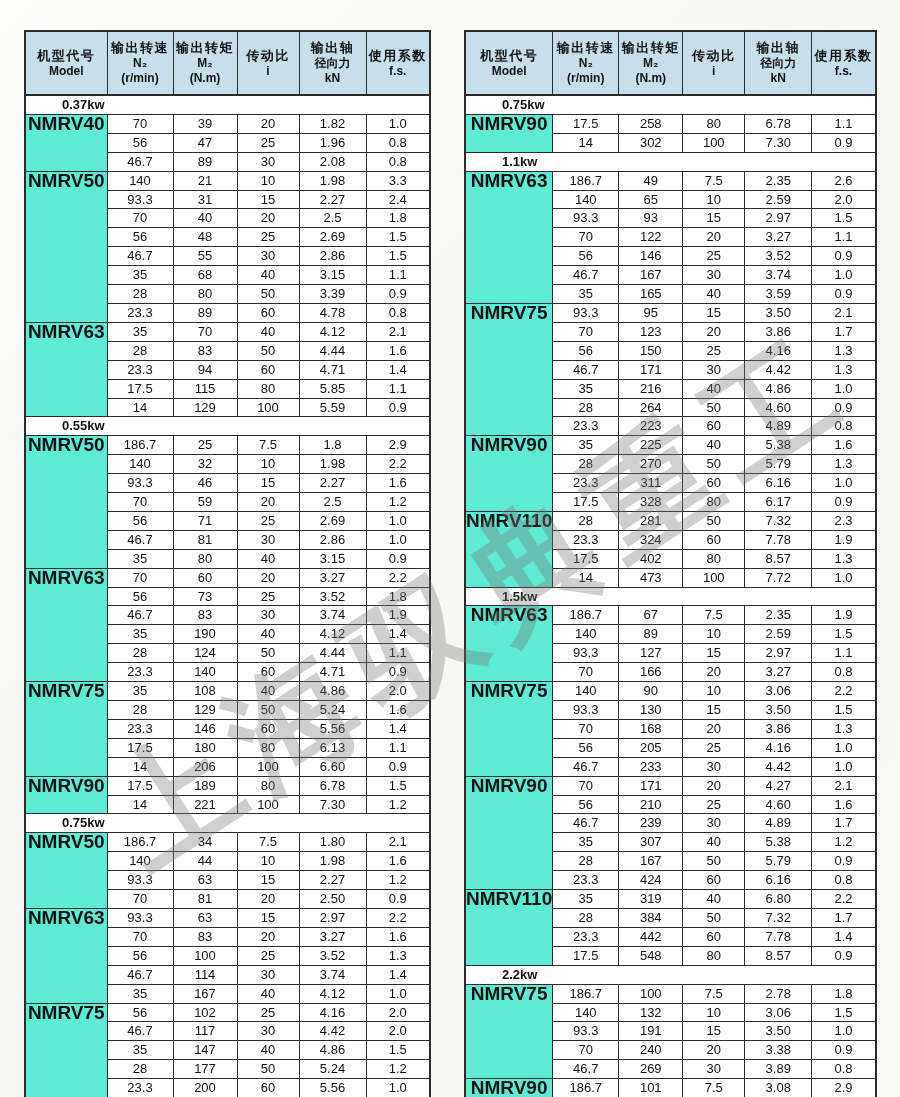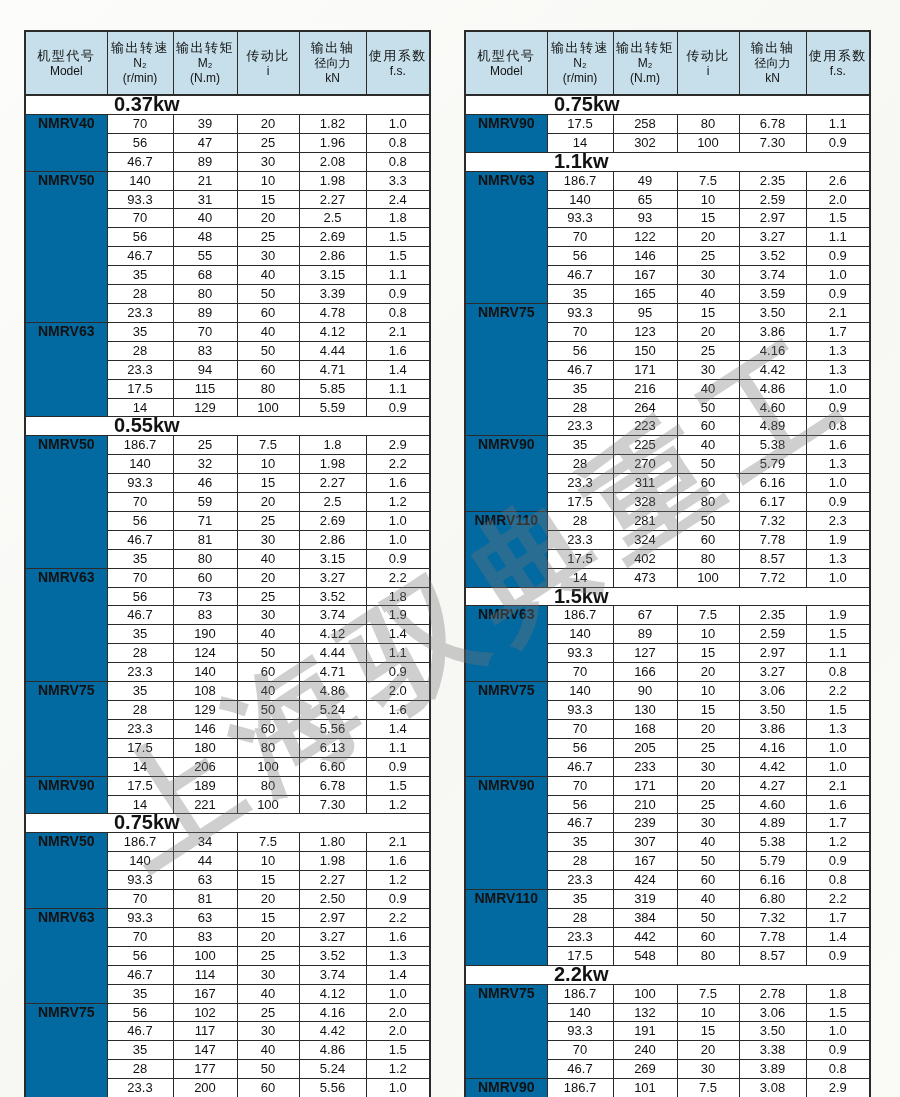--- a/index.html
+++ b/index.html
@@ -50,44 +50,44 @@
     border:1px solid #2b2b2b;
     text-align:center;
     vertical-align:middle;
     padding:0;
     overflow:hidden;
   }
   .spec-table thead th {
     background:#c6dfea;
     height:62px;
     font-size:13px;
-    font-weight:normal;
+    font-weight:bold;
     line-height:1.22;
     border-bottom:2px solid #2b2b2b;
   }
   .spec-table thead .hline-cn { letter-spacing:1.5px; }
   .spec-table thead .hline-sub { font-size:12px; }
   .spec-table td.val {
     height:17.9px;
     font-size:13px;
     line-height:17.9px;
   }
   .spec-table td.model-cell {
     font-weight:bold;
-    font-size:14px;
+    font-size:19px;
     vertical-align:top;
     line-height:17.9px;
-    background:#0369a1;
+    background:#5eead4;
   }
   .spec-table td.kw-cell {
     height:17.9px;
     text-align:left;
-    padding-left:88px;
+    padding-left:36px;
     font-weight:bold;
-    font-size:20px;
+    font-size:13px;
     line-height:17.9px;
     background:#ffffff;
   }
 </style>
 </head>
 <body>
 
 <div class="page"></div>
 
 <div class="watermark">上海驭典重工</div>

